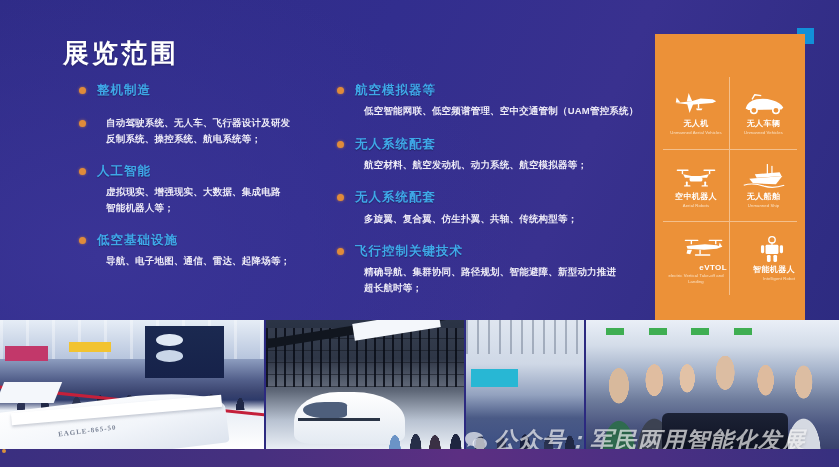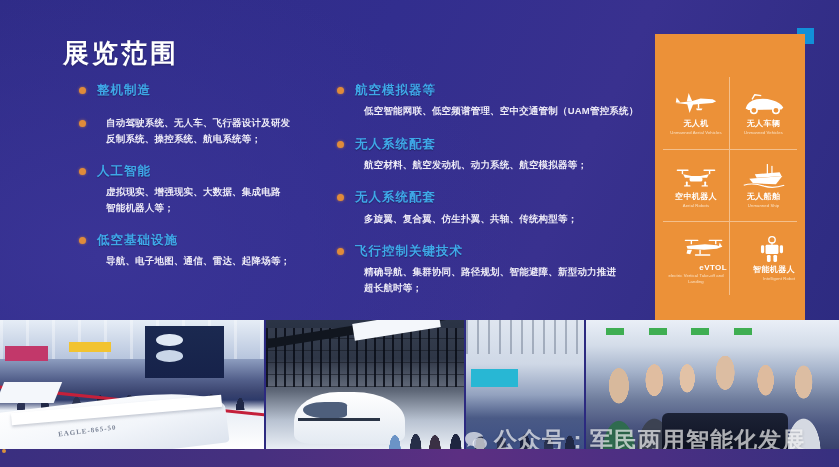--- a/index.html
+++ b/index.html
@@ -276,20 +276,21 @@
   }
 
   
   .watermark {
     position:absolute; left:463px; top:425px;
     display:flex; align-items:center;
     color:rgba(255,255,255,.66);
     font-size:23px; font-weight:bold; letter-spacing:1px;
     text-shadow:0 1px 3px rgba(0,0,0,.18);
     pointer-events:none;
+    font-style:italic;
   }
   .wechat-icon {
     width:26px; height:26px; margin-right:5px;
     display:inline-block;
   }
   .wechat-icon svg { width:100%; height:100%; display:block; }
 
   
   .bottom-bar {
     position:absolute; left:0; bottom:0; width:839px; height:18px;

